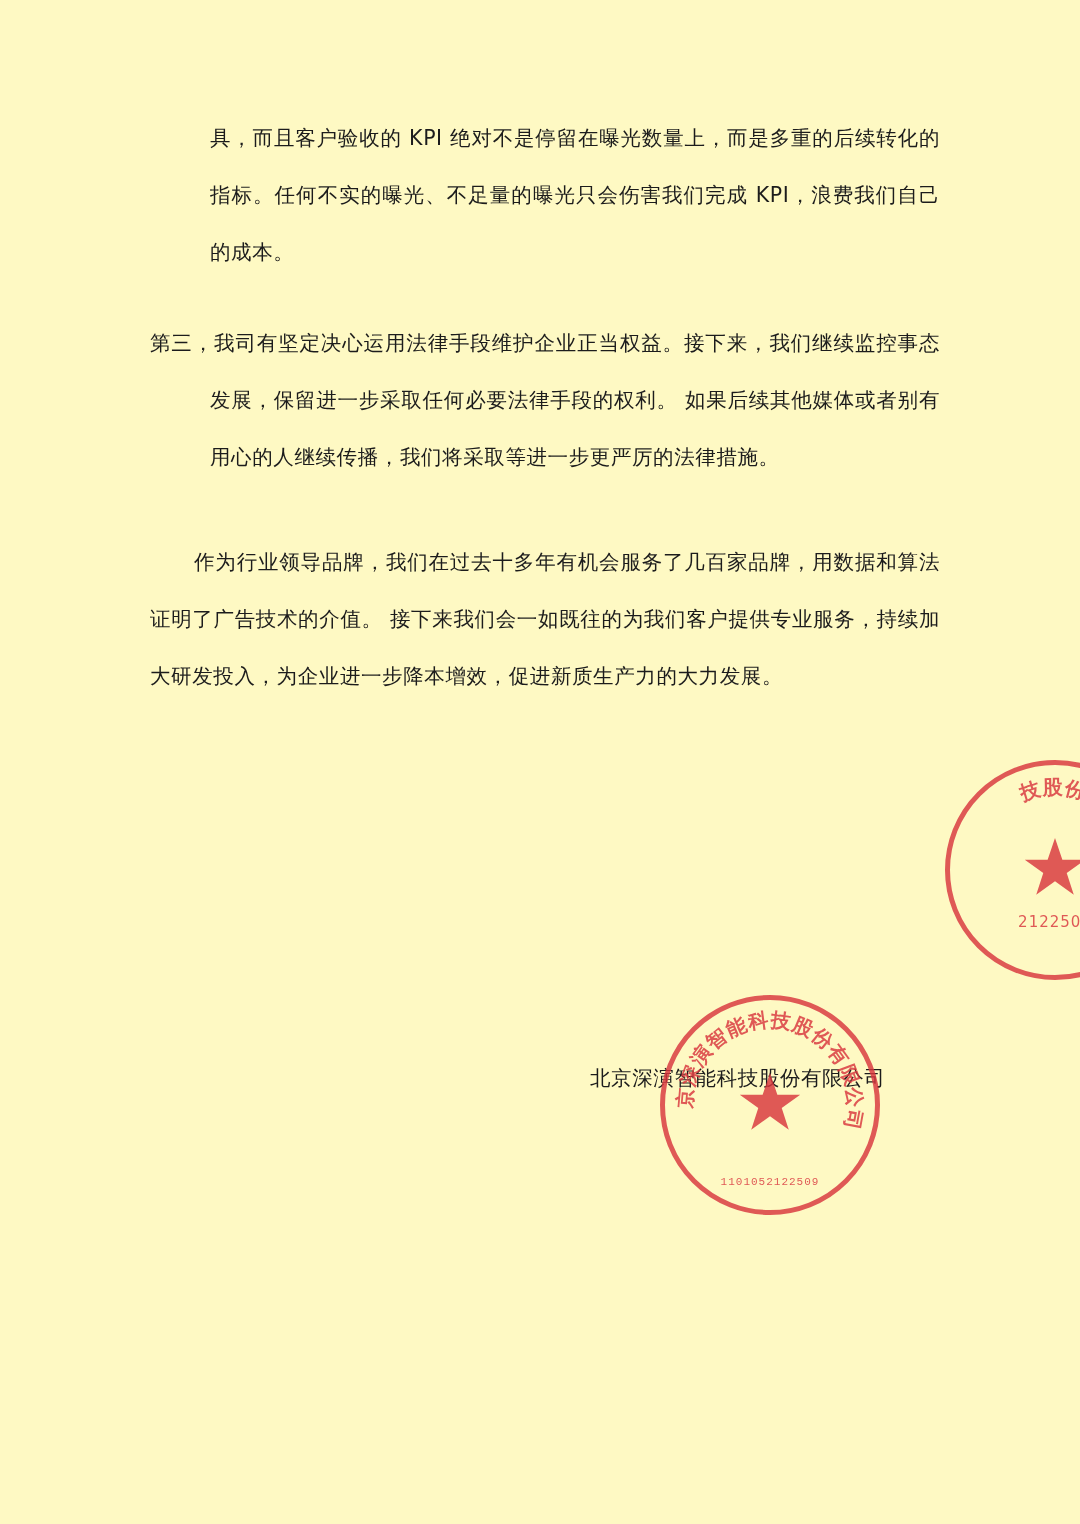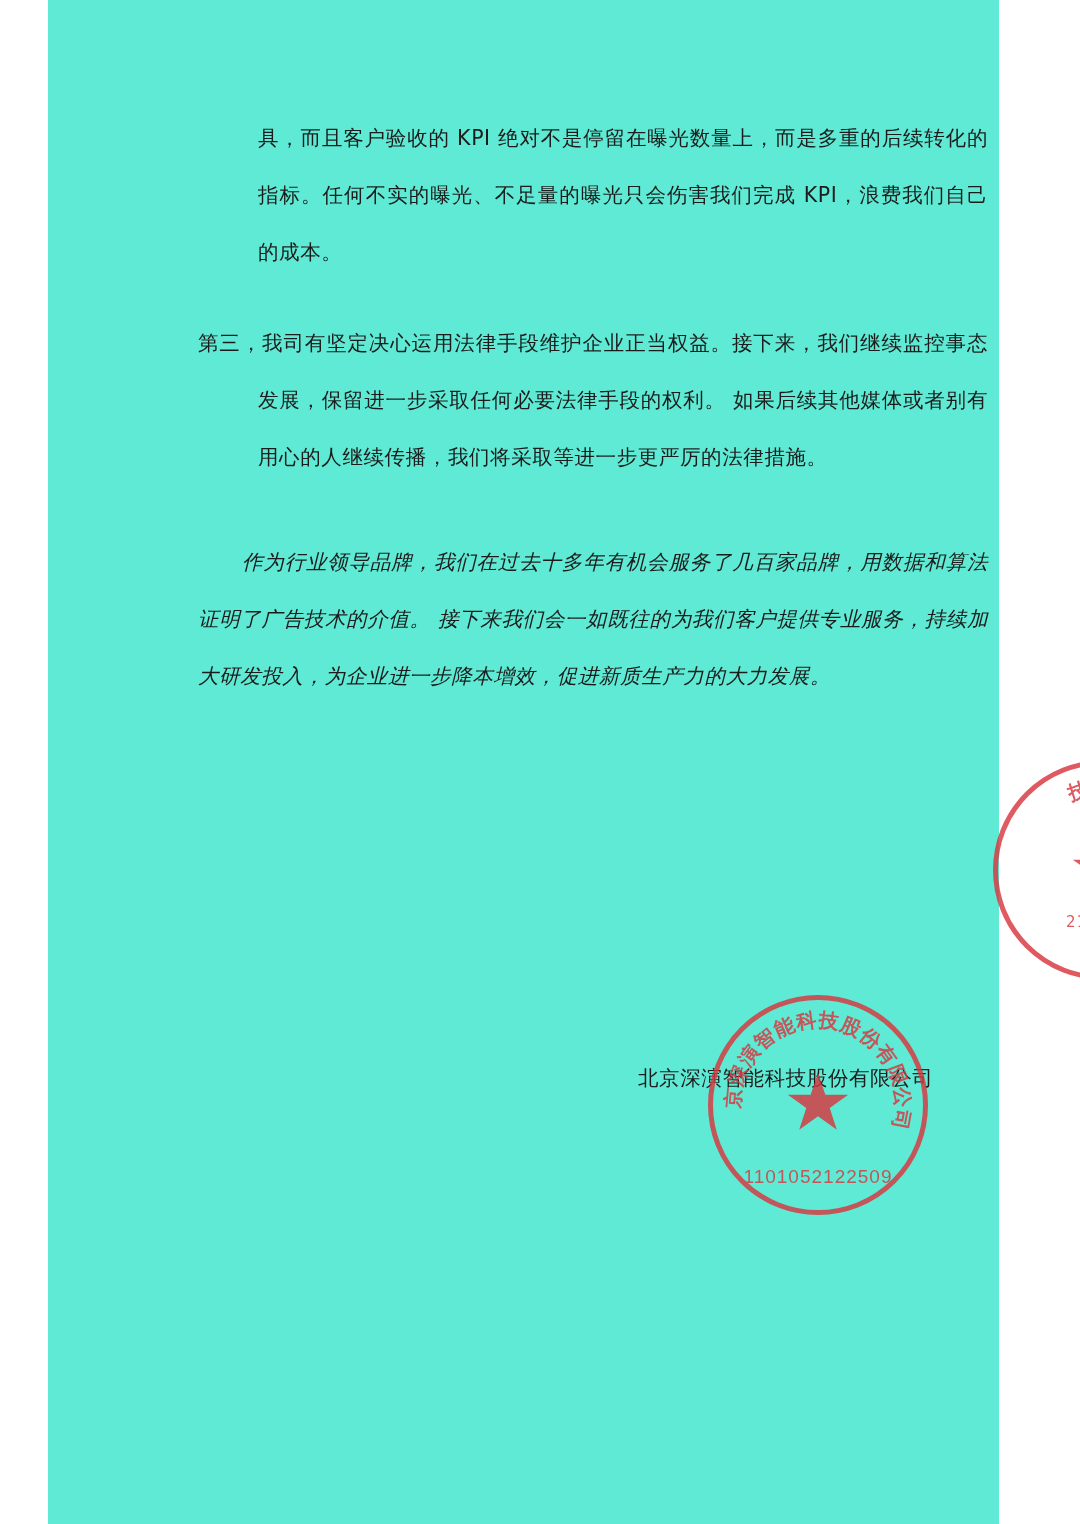--- a/index.html
+++ b/index.html
@@ -12,24 +12,23 @@
     height: 1524px;
     position: relative;
     overflow: hidden;
     font-family: "DejaVu Sans", sans-serif;
     color: #1a1a1a;
   }
 
   .page {
     position: absolute;
     left: 0; top: 0;
-    width: 951px;
+    width: 1080px;
     height: 1524px;
-    background: #5eead4;
-    margin-left: 48px;
+    background: #fef9c3;
   }
 
   .content {
     position: absolute;
     left: 150px;
     top: 110px;
     width: 790px;
   }
 
   .para {
@@ -50,21 +49,21 @@
   .para-indent {
     text-indent: 44px;
   }
 
   .para-cont {
     padding-left: 60px;
   }
 
   .blk-1 { margin-top: 0; }
   .blk-2 { margin-top: 34px; }
-  .blk-3 { margin-top: 48px; font-style: italic; }
+  .blk-3 { margin-top: 48px; }
   .blk-4 { margin-top: 48px; }
 
   .email-link {
     color: #1c1c1c;
     text-decoration: underline;
     text-underline-offset: 5px;
   }
 
   .signature {
     position: absolute;
@@ -129,22 +128,22 @@
     letter-spacing: 1px;
     fill: #d9363e;
   }
 
   .seal-code {
     position: absolute;
     left: 0;
     bottom: 22px;
     width: 100%;
     text-align: center;
-    font-size: 19px;
-    font-family: Liberation Sans, sans-serif;
+    font-size: 11px;
+    font-family: Liberation Mono, monospace;
     letter-spacing: 1px;
     color: #d9363e;
   }
 
   .seal-code-partial {
     position: absolute;
     left: 0;
     bottom: 44px;
     width: 100%;
     text-align: center;

